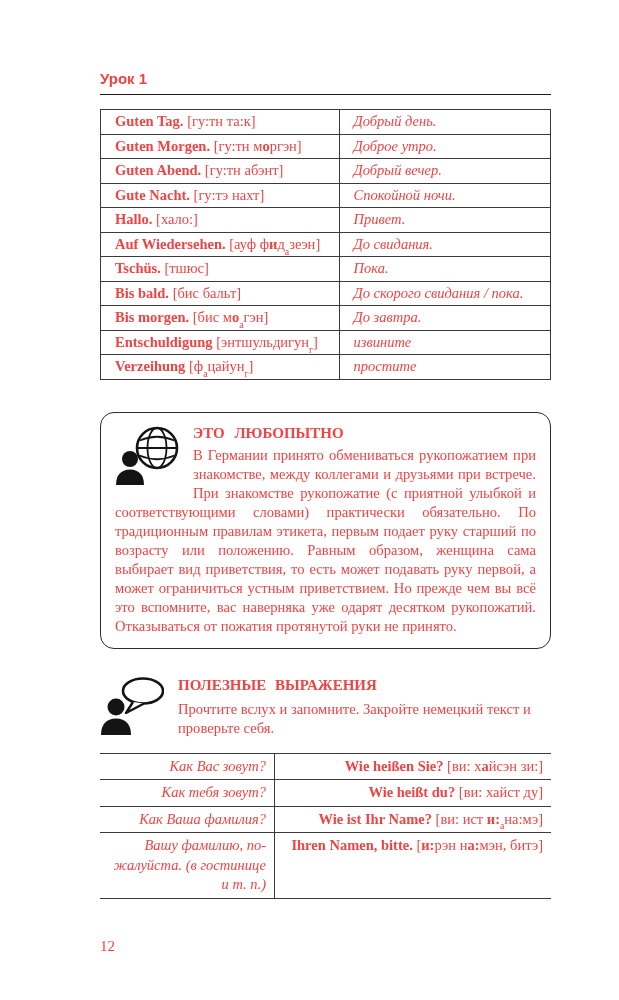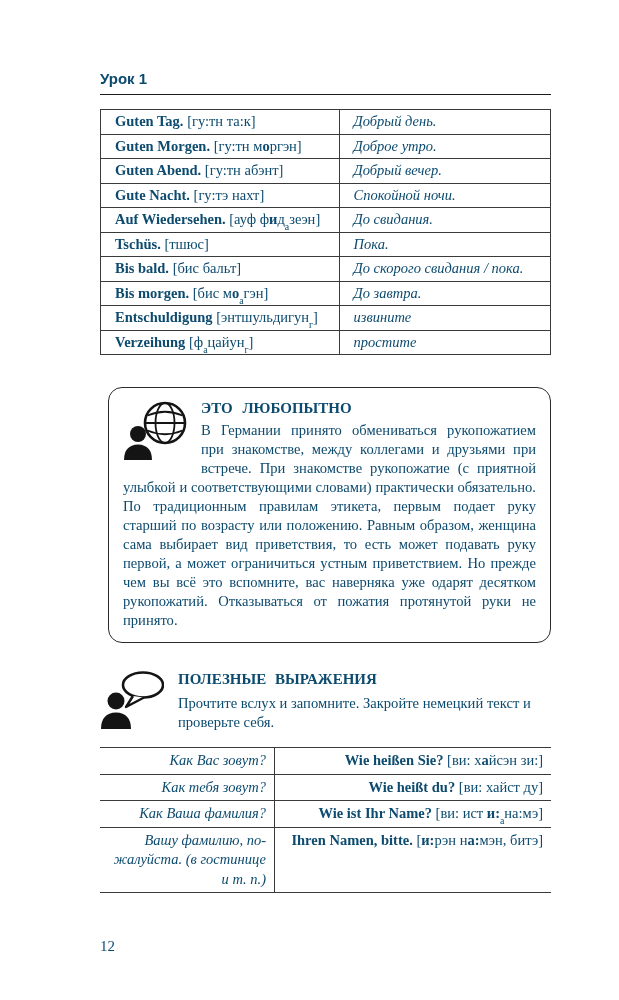--- a/index.html
+++ b/index.html
@@ -1,18 +1,18 @@
 <!DOCTYPE html>
 <html><head>
 <meta charset="utf-8">
 <style>
   html,body{margin:0;padding:0;background:#fff;}
   .page{
     position:relative;width:619px;height:1000px;background:#ffffff;
-    font-family:"Liberation Serif", serif;color:#0c4a6e;overflow:hidden;
+    font-family:"Liberation Serif", serif;color:#ef4444;overflow:hidden;
   }
   .content{position:absolute;left:100px;top:70px;width:451px;}
   .lesson-title{
     font-family:"Liberation Sans", sans-serif;font-weight:bold;
     font-size:15px;margin:0 0 7px 0;
   }
   .title-rule{border:none;border-top:1.6px solid #1c1c1c;margin:0 0 14px 0;}
 
   table{border-collapse:collapse;width:100%;font-size:14.5px;}
   .vocab-table td{
@@ -20,21 +20,20 @@
   }
   .vocab-table .cell-de{width:53%;}
   .vocab-table .cell-ru{font-style:italic;margin-left:14px;}
   b.de{font-weight:bold;}
   span.tr{font-weight:normal;}
   sub.ph{font-size:68%;line-height:0;position:relative;top:2px;}
 
   .info-box{
     margin-top:32px;border:1.6px solid #2b2b2b;border-radius:14px;
     padding:10px 14px 12px 14px;
-    margin-left:8px;
   }
   .icon-float{float:left;width:66px;height:60px;margin:2px 12px 14px 0;}
   .box-heading{
     font-weight:bold;font-size:15px;word-spacing:6px;margin:2px 0 4px 0;
   }
   .box-text{font-size:14.6px;line-height:19px;text-align:justify;margin:0;}
 
   .expr-section{margin-top:28px;}
   .expr-icon{float:left;width:64px;height:58px;margin:0 14px 4px 0;}
   .expr-heading{font-weight:bold;font-size:15px;word-spacing:5px;margin:3px 0 6px 0;}
@@ -68,20 +67,24 @@
           <td class="cell-de"><b class="de">Guten Morgen.</b> <span class="tr">[гу:тн м<b>о</b>ргэн]</span></td>
           <td class="cell-ru">Доброе утро.</td>
         </tr>
         <tr>
           <td class="cell-de"><b class="de">Guten Abend.</b> <span class="tr">[гу:тн абэнт]</span></td>
           <td class="cell-ru">Добрый вечер.</td>
         </tr>
         <tr>
           <td class="cell-de"><b class="de">Gute Nacht.</b> <span class="tr">[гу:тэ нахт]</span></td>
           <td class="cell-ru">Спокойной ночи.</td>
+        </tr>
+        <tr>
+          <td class="cell-de"><b class="de">Hallo.</b> <span class="tr">[хало:]</span></td>
+          <td class="cell-ru">Привет.</td>
         </tr>
         <tr>
           <td class="cell-de"><b class="de">Auf Wiedersehen.</b> <span class="tr">[ауф ф<b>и</b>д<sub class="ph">а</sub>зеэн]</span></td>
           <td class="cell-ru">До свидания.</td>
         </tr>
         <tr>
           <td class="cell-de"><b class="de">Tschüs.</b> <span class="tr">[тшюс]</span></td>
           <td class="cell-ru">Пока.</td>
         </tr>
         <tr>

